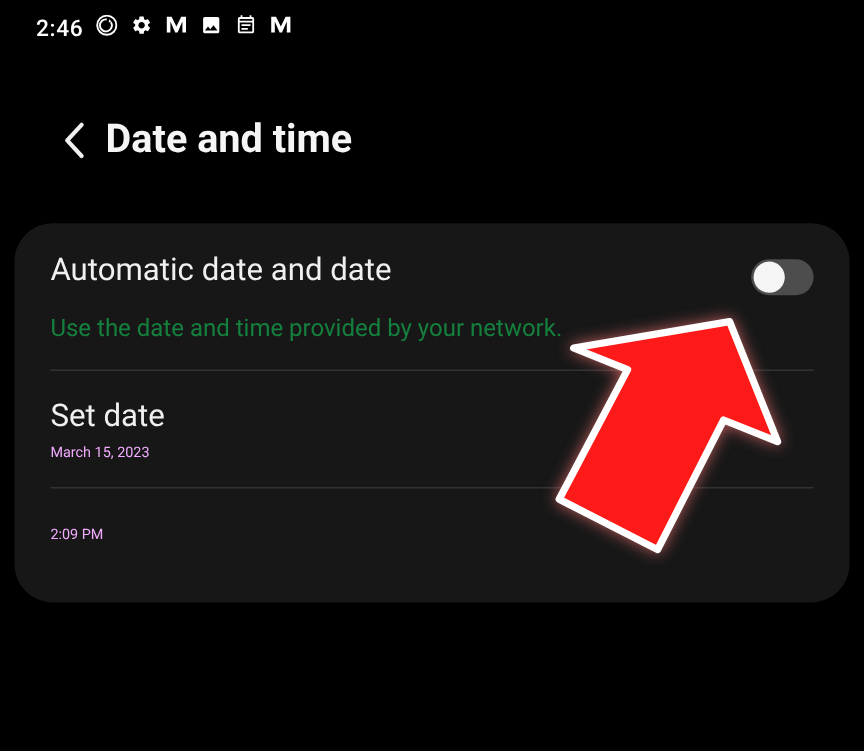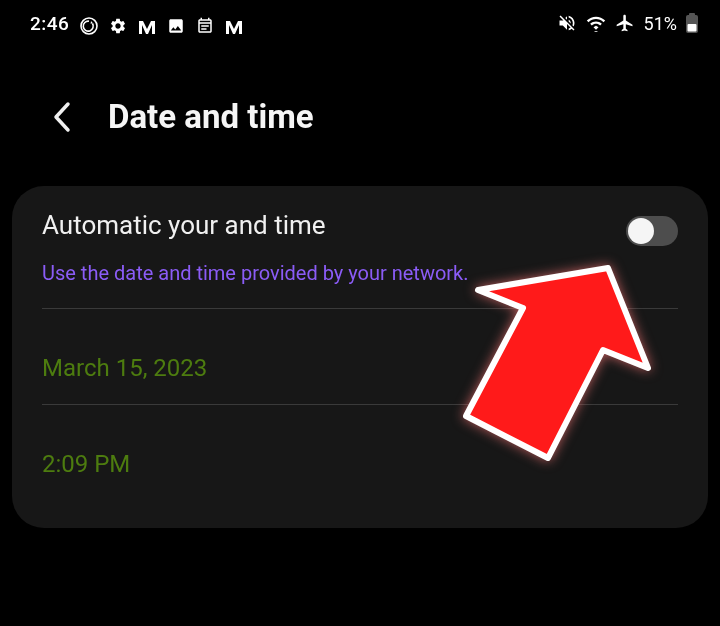--- a/index.html
+++ b/index.html
@@ -19,21 +19,21 @@
     
     .status-bar {
       display: flex;
       justify-content: space-between;
       align-items: center;
       padding: 10px 22px 6px 30px;
       height: 42px;
     }
     .status-left {
       display: flex;
-      align-items: flex-end;
+      align-items: flex-start;
       gap: 11px;
     }
     .status-time {
       font-size: 19px;
       font-weight: 500;
       letter-spacing: 0.5px;
     }
     .status-icon {
       display: inline-flex;
       align-items: center;
@@ -46,21 +46,21 @@
     }
     .battery-text {
       font-size: 18px;
       font-weight: 400;
     }
     
     .header {
       display: flex;
       align-items: center;
       padding: 55px 30px 30px 50px;
-      gap: 36px;
+      gap: 16px;
     }
     .back-btn {
       display: flex;
       align-items: center;
       cursor: pointer;
     }
     .page-title {
       font-size: 33px;
       font-weight: 700;
       color: #f5f5f5;
@@ -92,28 +92,28 @@
       flex: 1;
     }
     .row-title {
       font-size: 26px;
       font-weight: 400;
       color: #f0f0f0;
       margin-bottom: 6px;
     }
     .row-sub {
       font-size: 20px;
-      color: #8b5cf6;
+      color: #15803d;
       line-height: 1.3;
       margin-top: 20px;
     }
     .row-value {
-      font-size: 24px;
-      color: #4d7c0f;
-      margin-top: 22px;
+      font-size: 12px;
+      color: #f0abfc;
+      margin-top: 8px;
     }
     
     .toggle {
       width: 52px;
       height: 30px;
       background: #4d4d4d;
       border-radius: 15px;
       position: relative;
       margin-top: 6px;
       cursor: pointer;
@@ -169,70 +169,45 @@
       <svg width="18" height="18" viewBox="0 0 24 24" fill="#fff">
           <path d="M19 3h-1V1h-2v2H8V1H6v2H5c-1.1 0-2 .9-2 2v14c0 1.1.9 2 2 2h14c1.1 0 2-.9 2-2V5c0-1.1-.9-2-2-2zm0 16H5V9h14v10zM5 7V5h14v2H5zm2 4h10v2H7zm0 4h7v2H7z"></path>
         </svg>
     </span>
     <span class="status-icon">
       <svg width="18" height="16" viewBox="0 0 18 16" fill="#fff">
           <path d="M1 15 V2 L5 2 L9 10 L13 2 L17 2 V15 H14 V6 L10 15 H8 L4 6 V15 Z"></path>
         </svg>
     </span>
   </div>
-  <div class="status-right">
-    <span class="status-icon">
-      <svg width="20" height="20" viewBox="0 0 24 24" fill="#fff">
-          <path d="M16.5 12c0-1.77-1.02-3.29-2.5-4.03v2.21l2.45 2.45c.03-.2.05-.41.05-.63zm2.5 0c0 .94-.2 1.82-.54 2.64l1.51 1.51C20.63 14.91 21 13.5 21 12c0-4.28-2.99-7.86-7-8.77v2.06c2.89.86 5 3.54 5 6.71zM4.27 3L3 4.27 7.73 9H3v6h4l5 5v-6.73l4.25 4.25c-.67.52-1.42.93-2.25 1.18v2.06c1.38-.31 2.63-.95 3.69-1.81L19.73 21 21 19.73l-9-9L4.27 3zM12 4L9.91 6.09 12 8.18V4z"></path>
-        </svg>
-    </span>
-    <span class="status-icon">
-      <svg width="20" height="18" viewBox="0 0 24 20" fill="#fff">
-          <path d="M1 7l2 2c4.97-4.97 13.03-4.97 18 0l2-2C16.93 .93 7.08 .93 1 7zm8 8l3 3 3-3c-1.65-1.66-4.34-1.66-6 0zm-4-4l2 2c2.76-2.76 7.24-2.76 10 0l2-2C15.14 7.14 8.87 7.14 5 11z"></path>
-          <path d="M10 16 l2 -3 l2 3 z M14 20 l-2 3 l-2 -3 z" fill="#fff"></path>
-        </svg>
-    </span>
-    <span class="status-icon">
-      <svg width="20" height="20" viewBox="0 0 24 24" fill="#fff">
-          <path d="M21 16v-2l-8-5V3.5c0-.83-.67-1.5-1.5-1.5S10 2.67 10 3.5V9l-8 5v2l8-2.5V19l-2 1.5V22l3.5-1 3.5 1v-1.5L13 19v-5.5l8 2.5z"></path>
-        </svg>
-    </span>
-    <span class="battery-text">51%</span>
-    <span class="status-icon">
-      <svg width="12" height="20" viewBox="0 0 12 20">
-          <rect x="0" y="2" width="12" height="18" rx="2" fill="#555"></rect>
-          <rect x="3" y="0" width="6" height="3" rx="1" fill="#555"></rect>
-          <rect x="1.5" y="11" width="9" height="7.5" rx="1" fill="#fff"></rect>
-        </svg>
-    </span>
-  </div>
 </div>
 
 <div class="header">
   <div class="back-btn">
     <svg width="22" height="34" viewBox="0 0 22 34">
       <path d="M18 4 L6 17 L18 30" fill="none" stroke="#f0f0f0" stroke-width="3.5" stroke-linecap="round" stroke-linejoin="round"></path>
     </svg>
   </div>
   <div class="page-title">Date and time</div>
 </div>
 
 <div class="panel">
   <div class="row">
     <div class="row-text">
-      <div class="row-title">Automatic your and time</div>
+      <div class="row-title">Automatic date and date</div>
       <div class="row-sub">Use the date and time provided by your network.</div>
     </div>
     <div class="toggle">
       <div class="toggle-knob"></div>
     </div>
   </div>
 
   <div class="row">
     <div class="row-text">
+      <div class="row-title">Set date</div>
       <div class="row-value">March 15, 2023</div>
     </div>
   </div>
 
   <div class="row">
     <div class="row-text">
       <div class="row-value">2:09 PM</div>
     </div>
   </div>
 </div>

